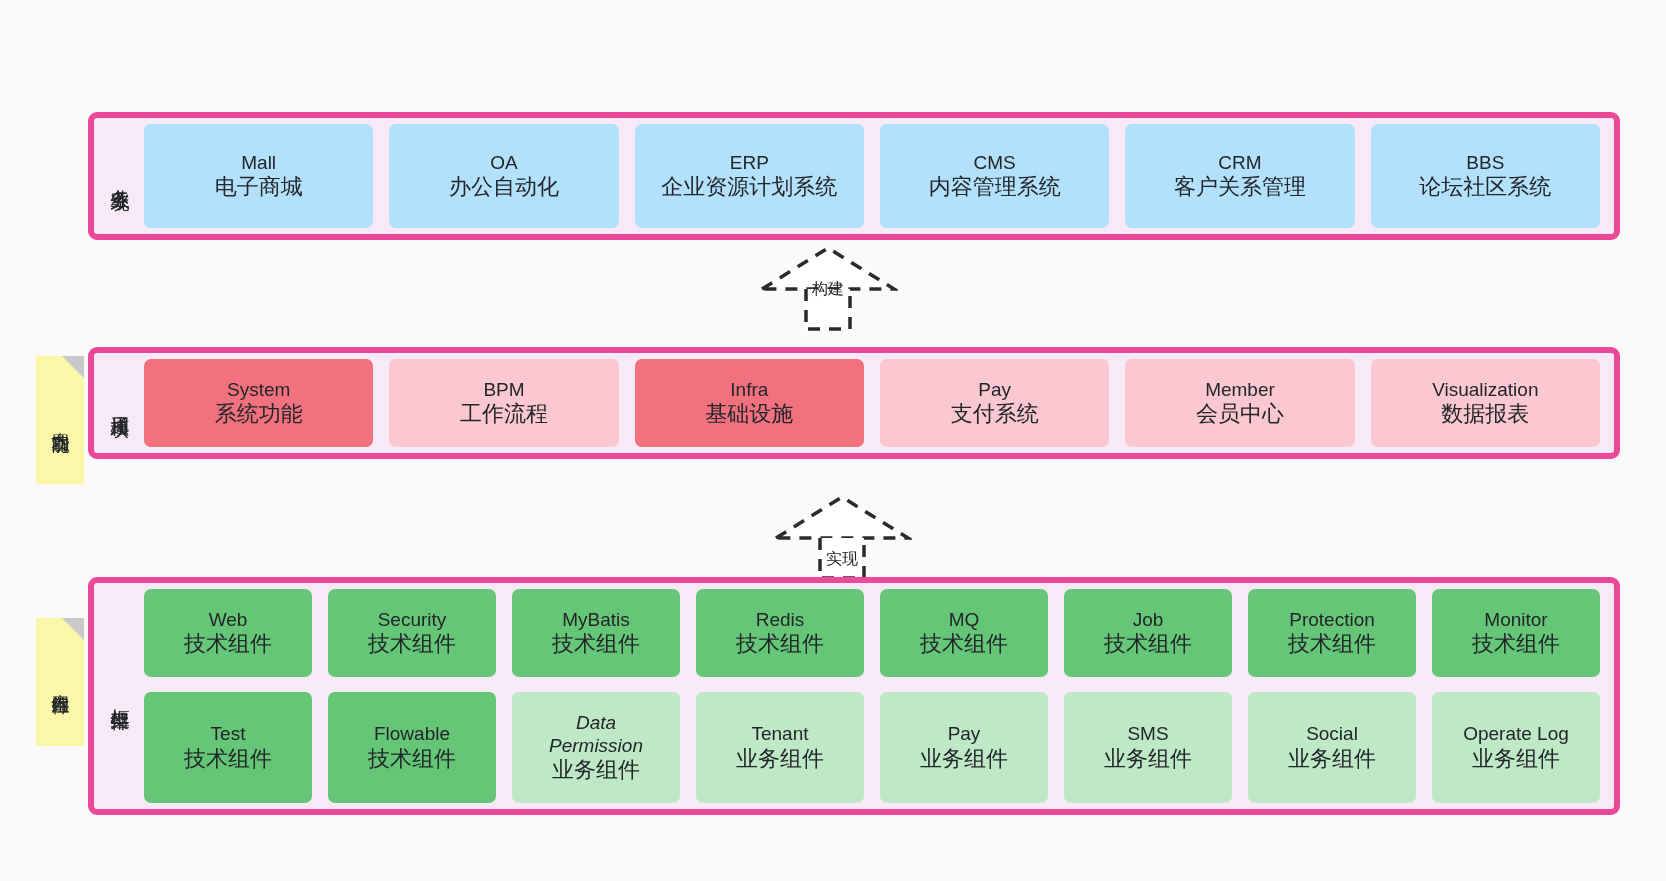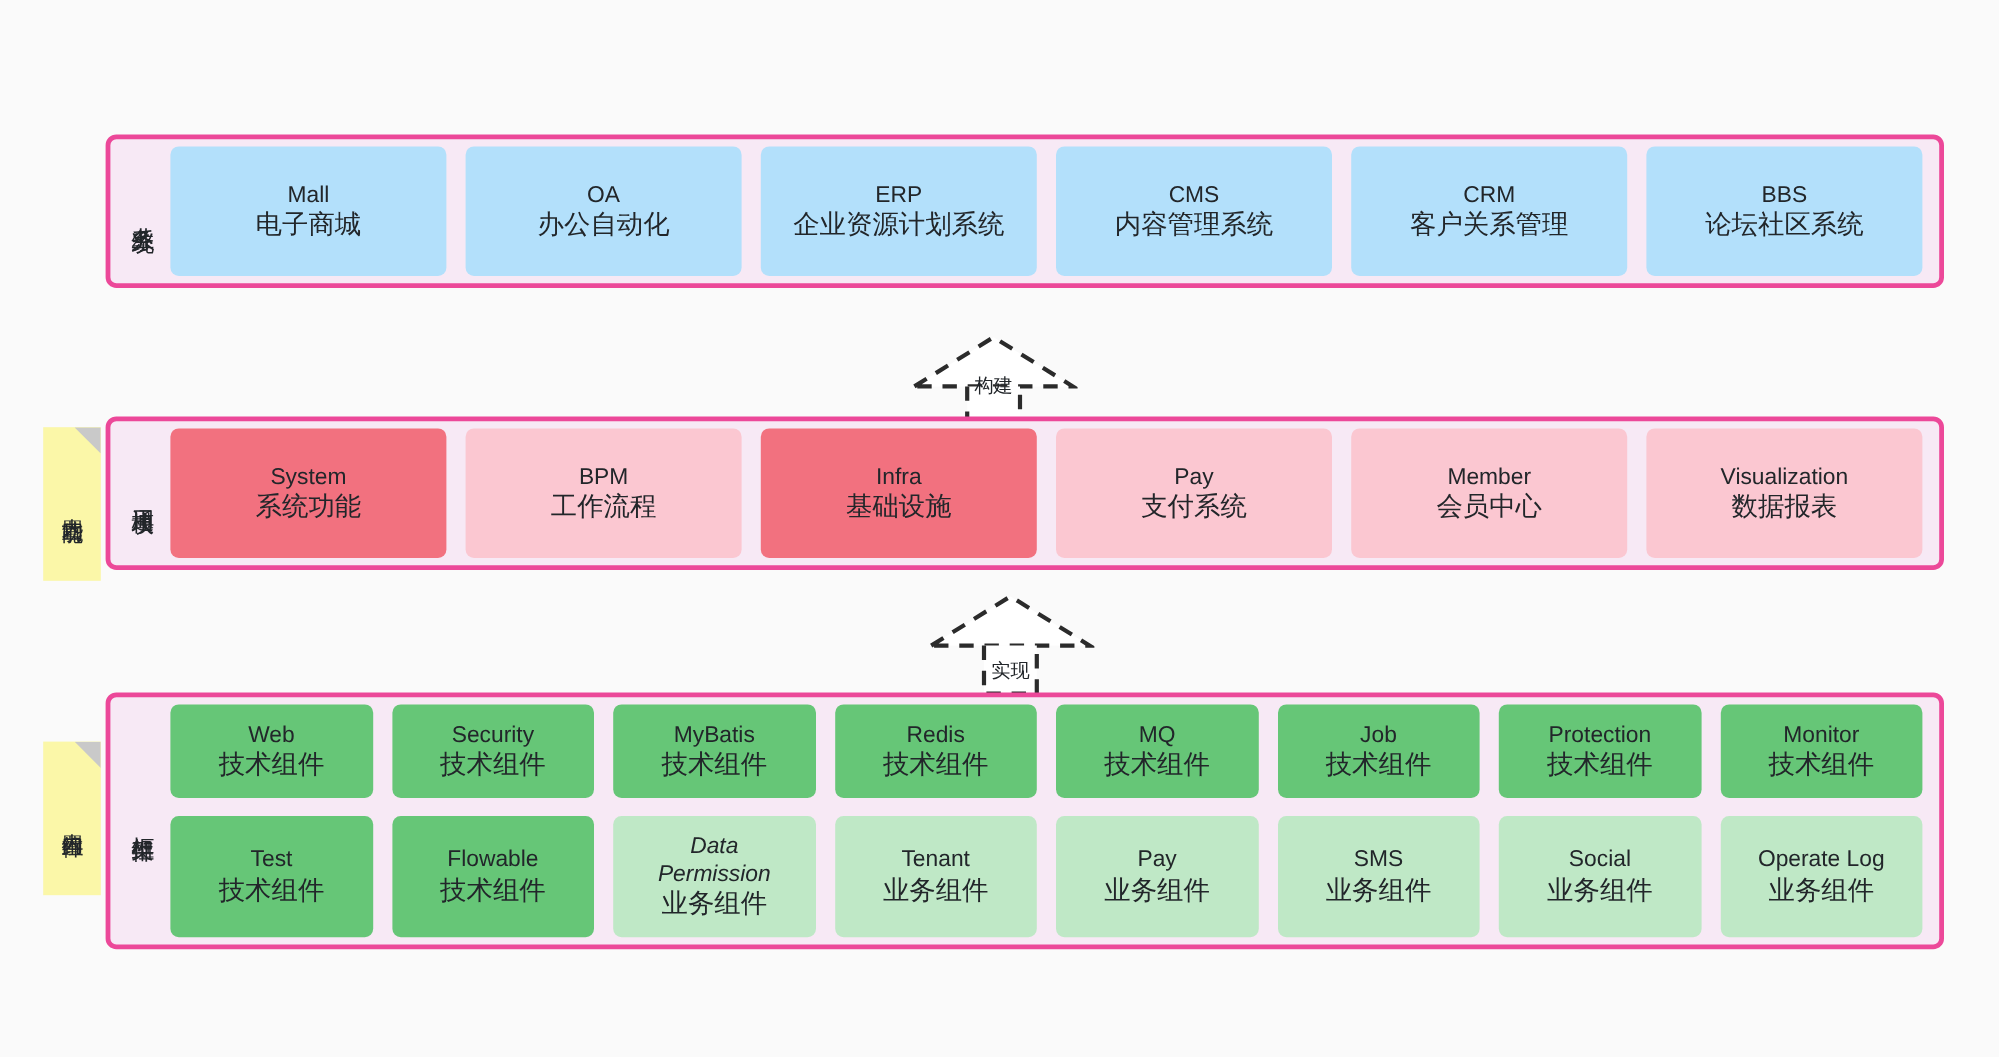--- a/index.html
+++ b/index.html
@@ -20,21 +20,21 @@
   .canvas {
     position: absolute;
     inset: 0;
   }
 
   
   .layer {
     position: absolute;
     box-sizing: border-box;
     background: #f7e9f5;
-    border: 4px solid #ec4899;
+    border: 6px solid #ec4899;
     border-radius: 9px;
     display: flex;
     align-items: stretch;
     padding: 6px 10px 6px 6px;
   }
   .layer-title {
     flex: 0 0 auto;
     width: 40px;
     display: flex;
     align-items: center;
@@ -165,36 +165,36 @@
           <span class="cn">客户关系管理</span>
         </div>
         <div class="card c-blue">
           <span class="en">BBS</span>
           <span class="cn">论坛社区系统</span>
         </div>
       </div>
     </div>
   </div>
 
-  <div class="connector" style="left:758px; top:276px; width:140px; height:88px;">
+  <div class="connector" style="left:758px; top:243px; width:140px; height:88px;">
     <svg width="140" height="88" viewBox="0 0 140 88">
 
       <path d="M 4 46 L 70 5 L 136 46 Z" fill="#ffffff" stroke="#2b2b2b" stroke-width="3.5" stroke-dasharray="12 9" stroke-linejoin="miter"></path>
 
       <path d="M 48 46 L 48 86 L 92 86 L 92 46" fill="#ffffff" stroke="#2b2b2b" stroke-width="3.5" stroke-dasharray="12 9"></path>
     </svg>
     <span class="conn-label" style="top:36px;">构建</span>
   </div>
 
   <div class="note" style="left:36px; top:356px; width:48px; height:128px;">
     <span class="fold"></span>
     <span>内置功能</span>
   </div>
 
-  <div class="layer" id="layer-common" style="left:88px; top:347px; width:1532px; height:128px;">
+  <div class="layer" id="layer-common" style="left:88px; top:347px; width:1532px; height:112px;">
     <div class="layer-title">通用模块</div>
     <div class="layer-body">
       <div class="row" style="padding:0 4px;">
         <div class="card c-red">
           <span class="en">System</span>
           <span class="cn">系统功能</span>
         </div>
         <div class="card c-pink">
           <span class="en">BPM</span>
           <span class="cn">工作流程</span>
@@ -225,21 +225,21 @@
       <path d="M 48 46 L 48 86 L 92 86 L 92 46" fill="#ffffff" stroke="#2b2b2b" stroke-width="3.5" stroke-dasharray="12 9"></path>
     </svg>
     <span class="conn-label" style="top:36px;margin-top:21px;">实现</span>
   </div>
 
   <div class="note" style="left:36px; top:618px; width:48px; height:128px;">
     <span class="fold"></span>
     <span>内置组件</span>
   </div>
 
-  <div class="layer" id="layer-framework" style="left:88px; top:577px; width:1532px; height:214px;">
+  <div class="layer" id="layer-framework" style="left:88px; top:577px; width:1532px; height:238px;">
     <div class="layer-title">框架组件</div>
     <div class="layer-body">
       <div class="rows" style="padding:0 4px;">
 
         <div class="row">
           <div class="card c-green">
             <span class="en">Web</span>
             <span class="cn">技术组件</span>
           </div>
           <div class="card c-green">

